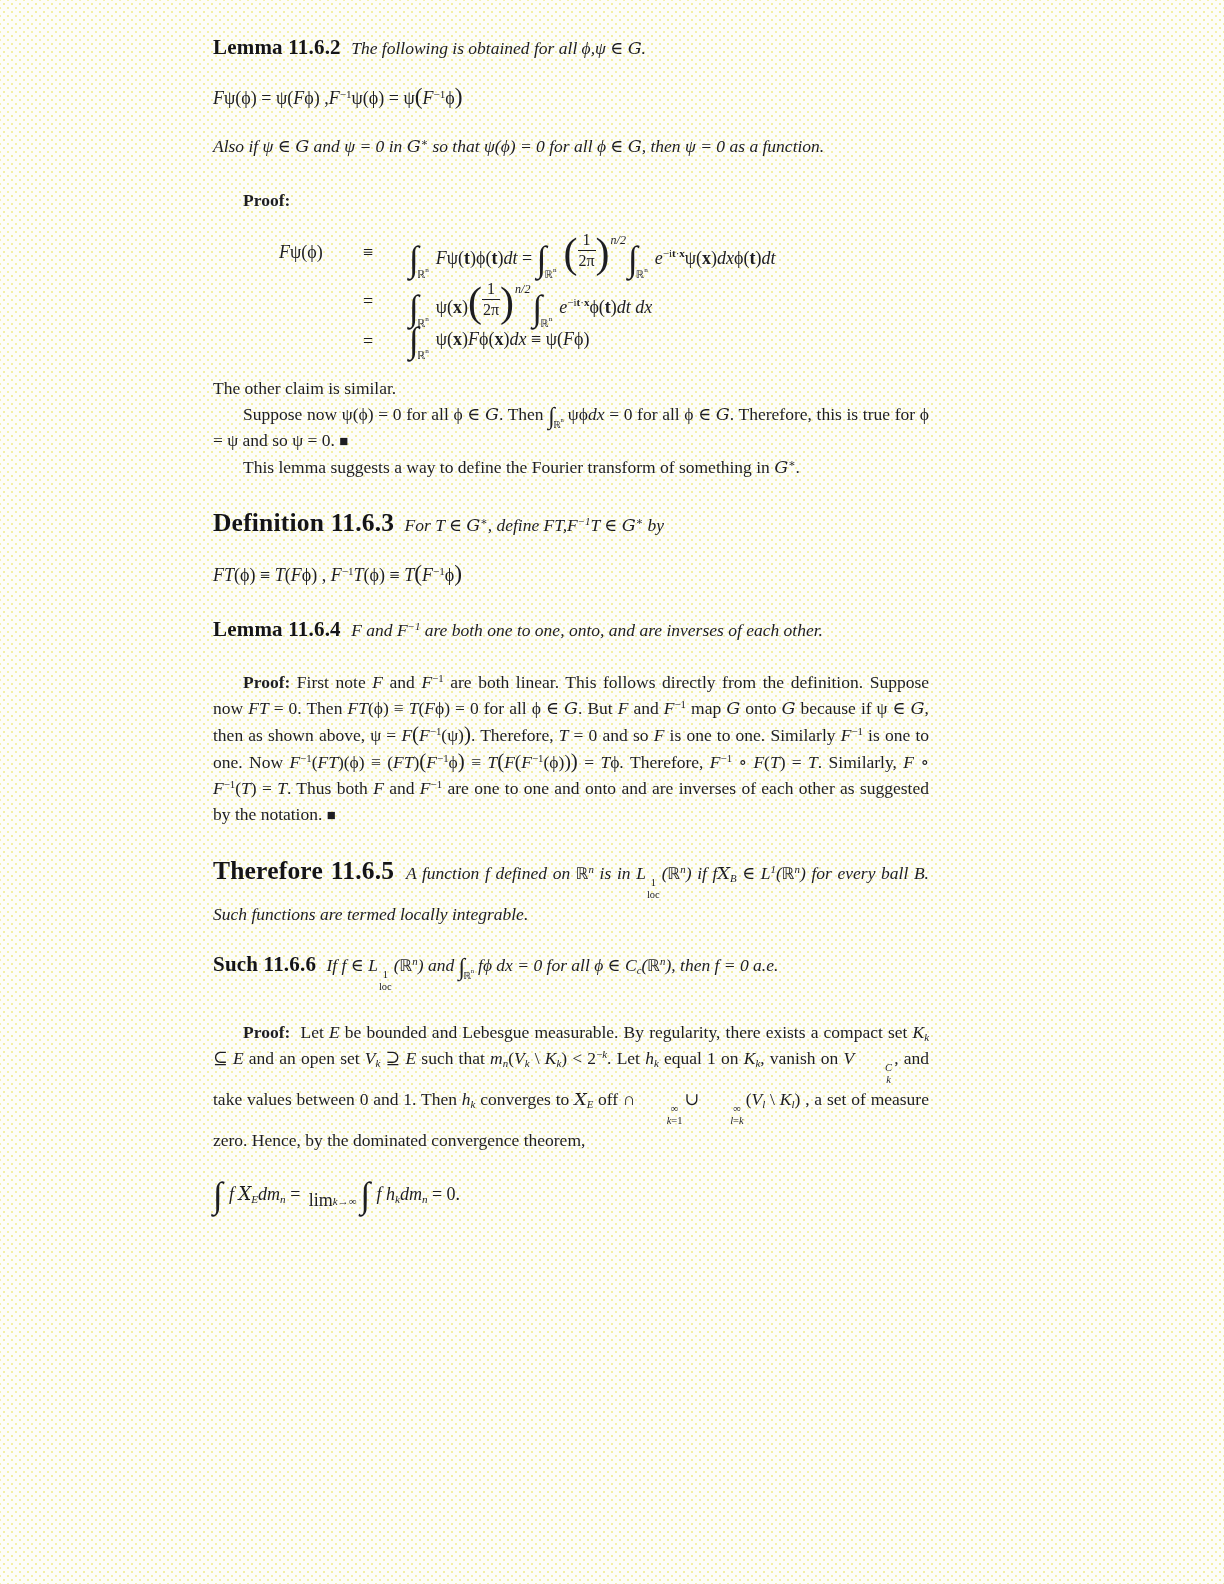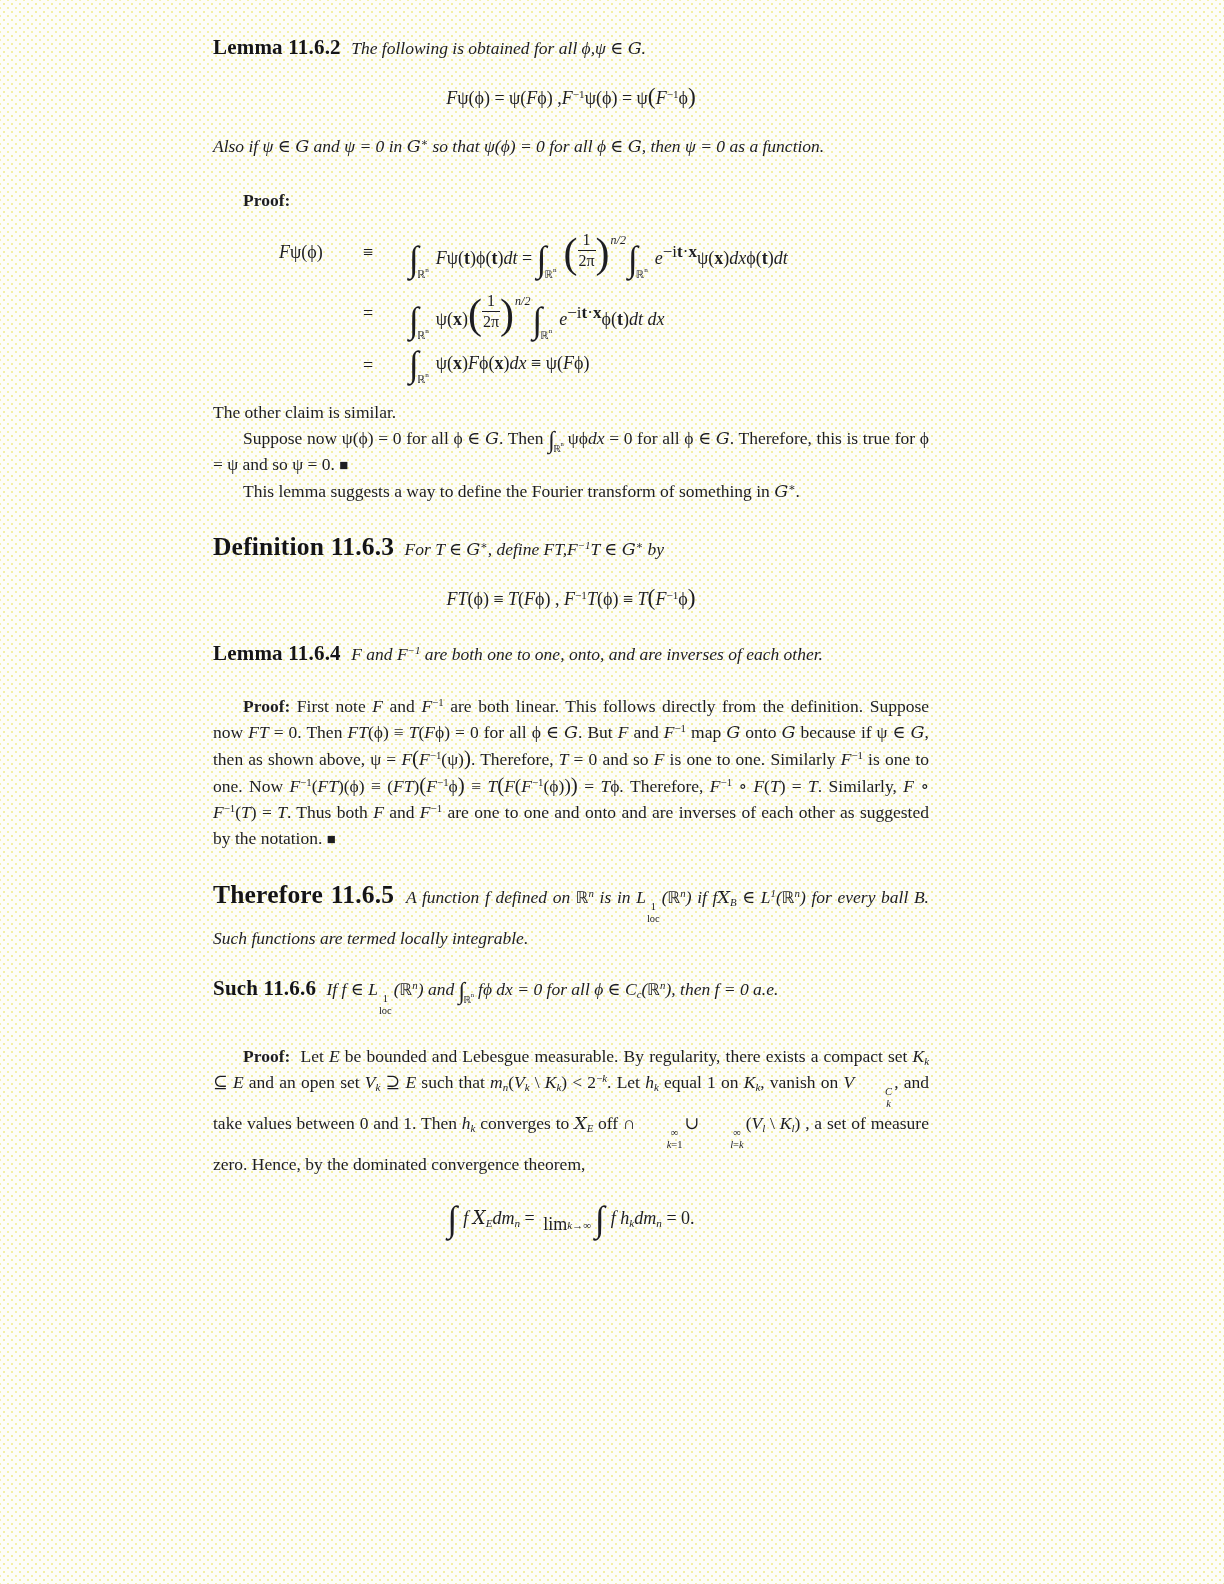--- a/index.html
+++ b/index.html
@@ -31,31 +31,31 @@
     justify-content: space-between;
     align-items: baseline;
     font-size: 17.5px;
   }
   
   .thmpara { margin-top: 34px; line-height: 26px; text-align: justify; }
   .thmlabel { font-weight: bold; font-size: 21px; letter-spacing: 0.2px; padding-right: 6px; color: #141417; }
   .thmlabel.lg { font-size: 25.5px; }
   .thmstmt { font-style: italic; }
   
-  .dispeq { text-align: center; margin-top: 20px; line-height: 30px; font-size: 18px; }
+  .dispeq { text-align: left; margin-top: 20px; line-height: 30px; font-size: 18px; }
   .stmt-line { margin-top: 20px; font-style: italic; line-height: 26px; text-align: justify; }
   .prooflabel { margin-top: 28px; text-indent: 30px; font-weight: bold; line-height: 26px; }
   
   .para { line-height: 26px; text-align: justify; }
   .indent { text-indent: 30px; }
   
   .align {
     display: grid;
     grid-template-columns: 84px 46px auto;
-    row-gap: 18px;
+    row-gap: 6px;
     align-items: center;
     margin: 18px 0 20px 66px;
     font-size: 18px;
   }
   .alhs { text-align: left; }
   .arel { text-align: left; }
   
   i, .var { font-style: italic; }
   b { font-weight: bold; font-style: normal; }
   .bb { font-family: "DejaVu Sans", sans-serif; font-size: 92%; font-style: normal; }
@@ -64,21 +64,21 @@
   sub { font-size: 62%; vertical-align: -3px; line-height: 0; }
   .ig  { font-size: 36px; line-height: 0; vertical-align: -7px; font-style: normal; font-weight: 300; }
   .igs { font-size: 11.5px; line-height: 0; vertical-align: -14px; margin: 0 7px 0 -2px; font-style: normal; }
   .igi { font-size: 24px; line-height: 0; vertical-align: -4px; font-style: normal; }
   .igsi{ font-size: 10.5px; line-height: 0; vertical-align: -8px; margin: 0 4px 0 -2px; font-style: normal; }
   .bp  { font-size: 42px; line-height: 0; vertical-align: -3px; font-weight: 200; font-style: normal; }
   .frac { display: inline-block; text-align: center; vertical-align: -2px; line-height: 1.12; font-size: 16px; font-style: normal; }
   .fnum { display: block; border-bottom: 1.3px solid #1d1d21; padding: 0 5px 1px; }
   .fden { display: block; padding-top: 1px; }
   .fexp { font-size: 12px; font-style: italic; vertical-align: 20px; line-height: 0; margin-left: 1px; margin-right: 2px; }
-  .esup { font-size: 17px; vertical-align: 7px; line-height: 0; }
+  .esup { font-size: 11px; vertical-align: 7px; line-height: 0; }
   .ss { display: inline-flex; flex-direction: column; align-items: center; font-size: 10.5px; line-height: 1.15; vertical-align: -7px; margin: 0 2px 0 1px; font-style: normal; }
   .limstk { display: inline-flex; align-items: center; vertical-align: -6px; line-height: 1; margin: 0 4px; font-style: normal; }
   .limbot { font-size: 11px; margin-top: 3px; }
   .qed { font-size: 15px; }
   .sp-after-proof { margin-top: 26px; }
 </style>
 </head>
 <body>
 
 <div class="page">

